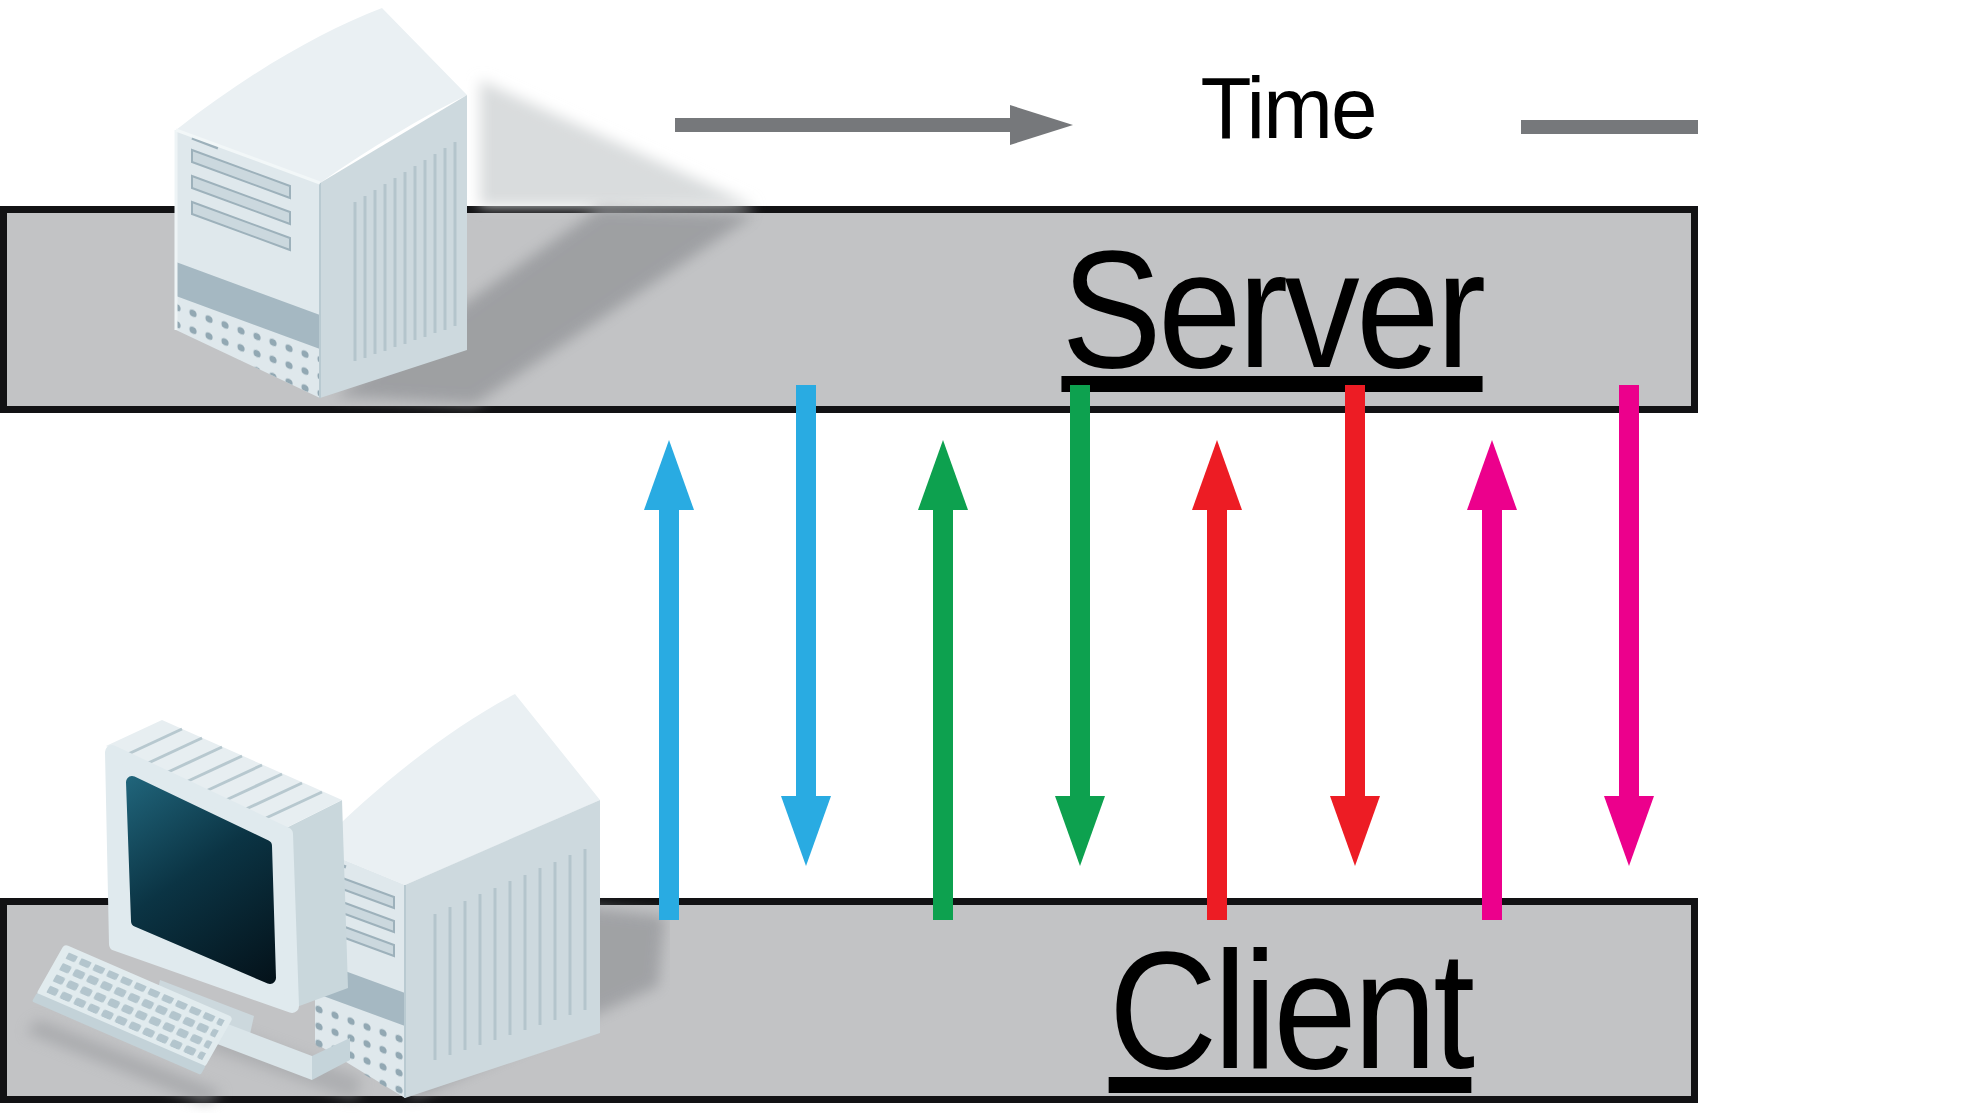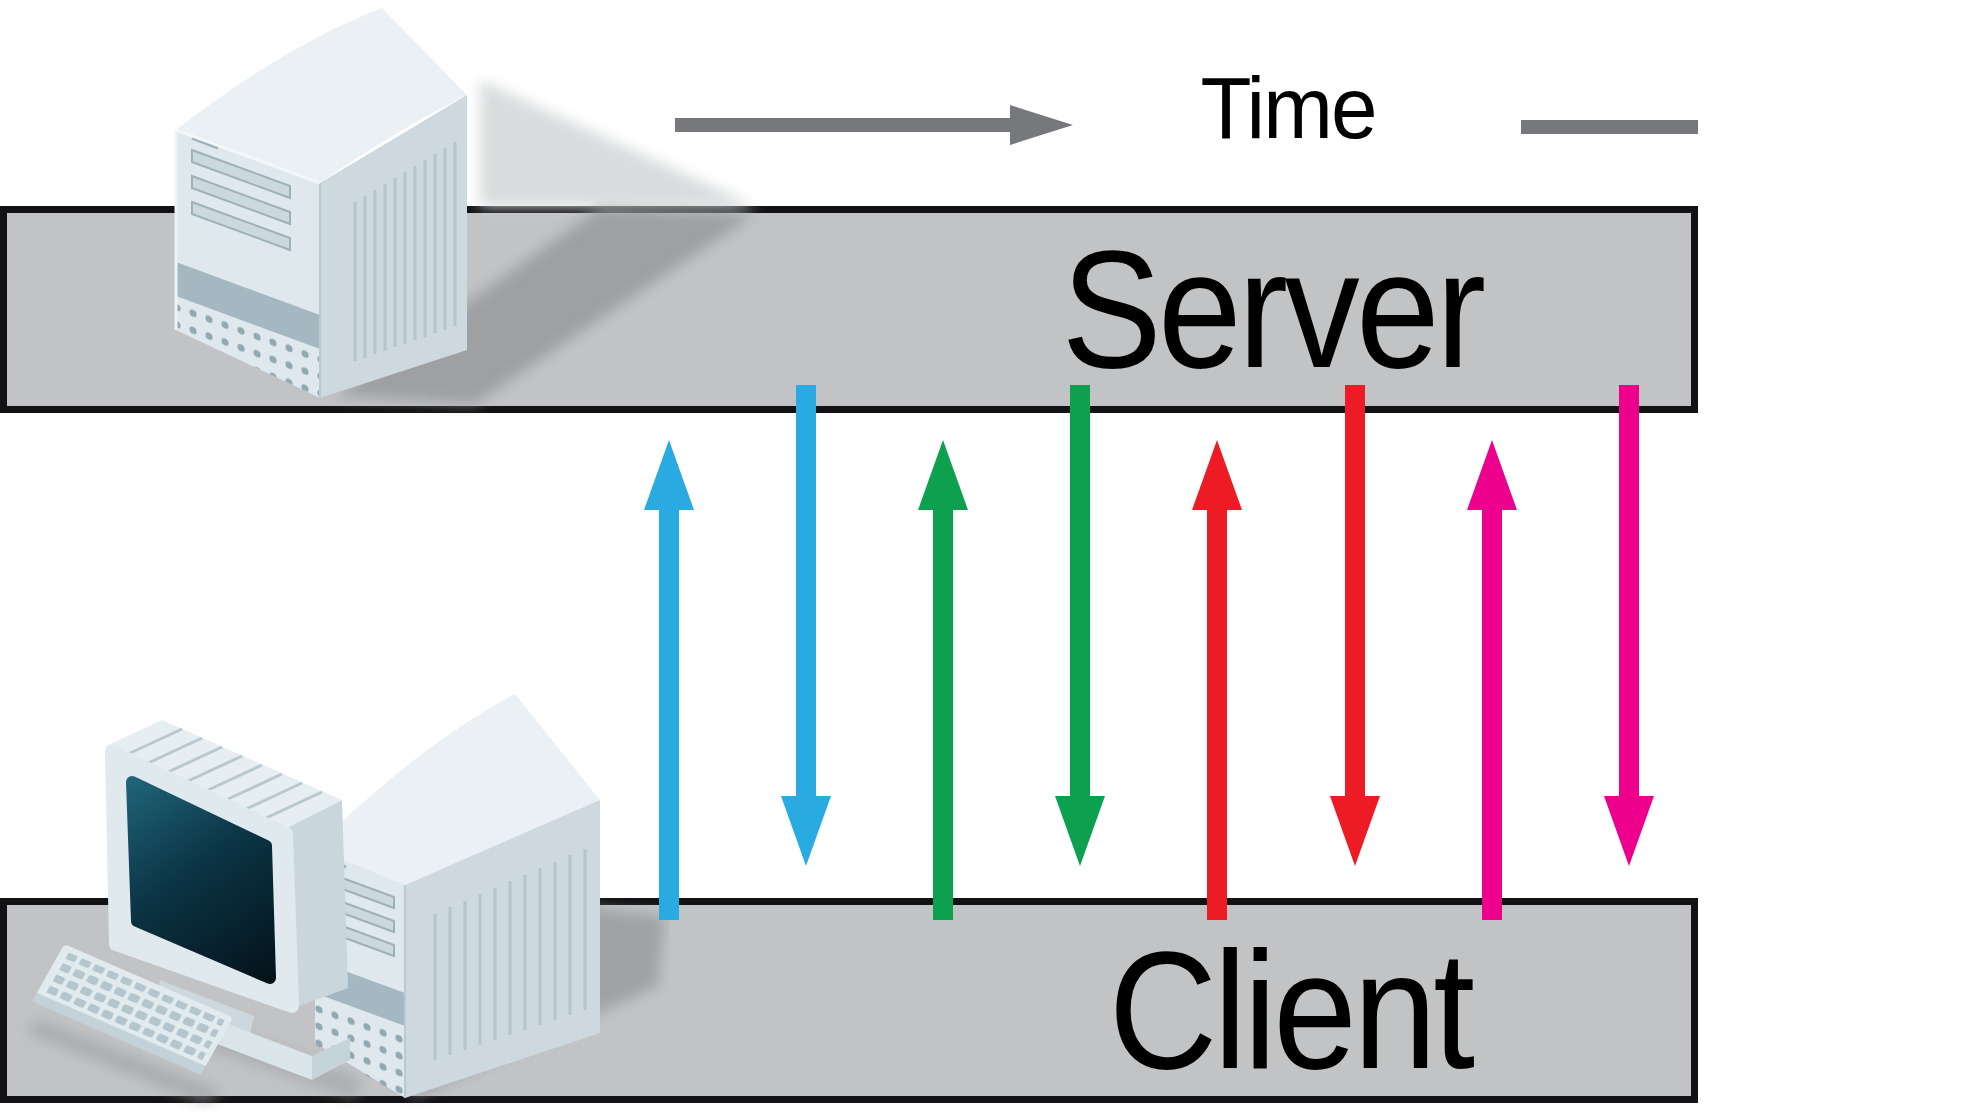--- a/index.html
+++ b/index.html
@@ -20,21 +20,21 @@
   #time-arrow-right .shaft{width:341px;}
   .time-label{position:absolute;left:1288px;top:60px;transform:translateX(-50%);
     font-size:88px;line-height:1.1;white-space:nowrap;}
   .time-label .tx{display:inline-block;transform:scaleX(0.95);letter-spacing:-2px;}
   
   .band{position:absolute;left:0;right:0;background:var(--band-fill,#c2c3c5);
     border:7px solid var(--band-border,#121214);}
   #server-band{top:206px;height:207px;}
   #client-band{top:898px;height:205px;}
   .band-label{position:absolute;top:0;bottom:0;display:flex;align-items:center;
-    transform:translateX(-50%);font-size:167px;line-height:1;white-space:nowrap;}
+    transform:translateX(-50%);font-size:167px;line-height:1;white-space:nowrap;text-decoration:underline;}
   #server-band .band-label{left:1265px;}
   #client-band .band-label{left:1283px;margin-top:20px;}
   .band-label .tx{display:inline-block;transform:scaleX(0.9);letter-spacing:-4px;}
   
   .v-arrow{position:absolute;width:50px;}
   .v-arrow.up{top:440px;height:480px;}
   .v-arrow.down{top:385px;height:481px;}
   .v-arrow .shaft{position:absolute;left:15px;width:20px;background:var(--c);}
   .v-arrow.up .shaft{top:65px;bottom:0;}
   .v-arrow.down .shaft{top:0;bottom:65px;}

